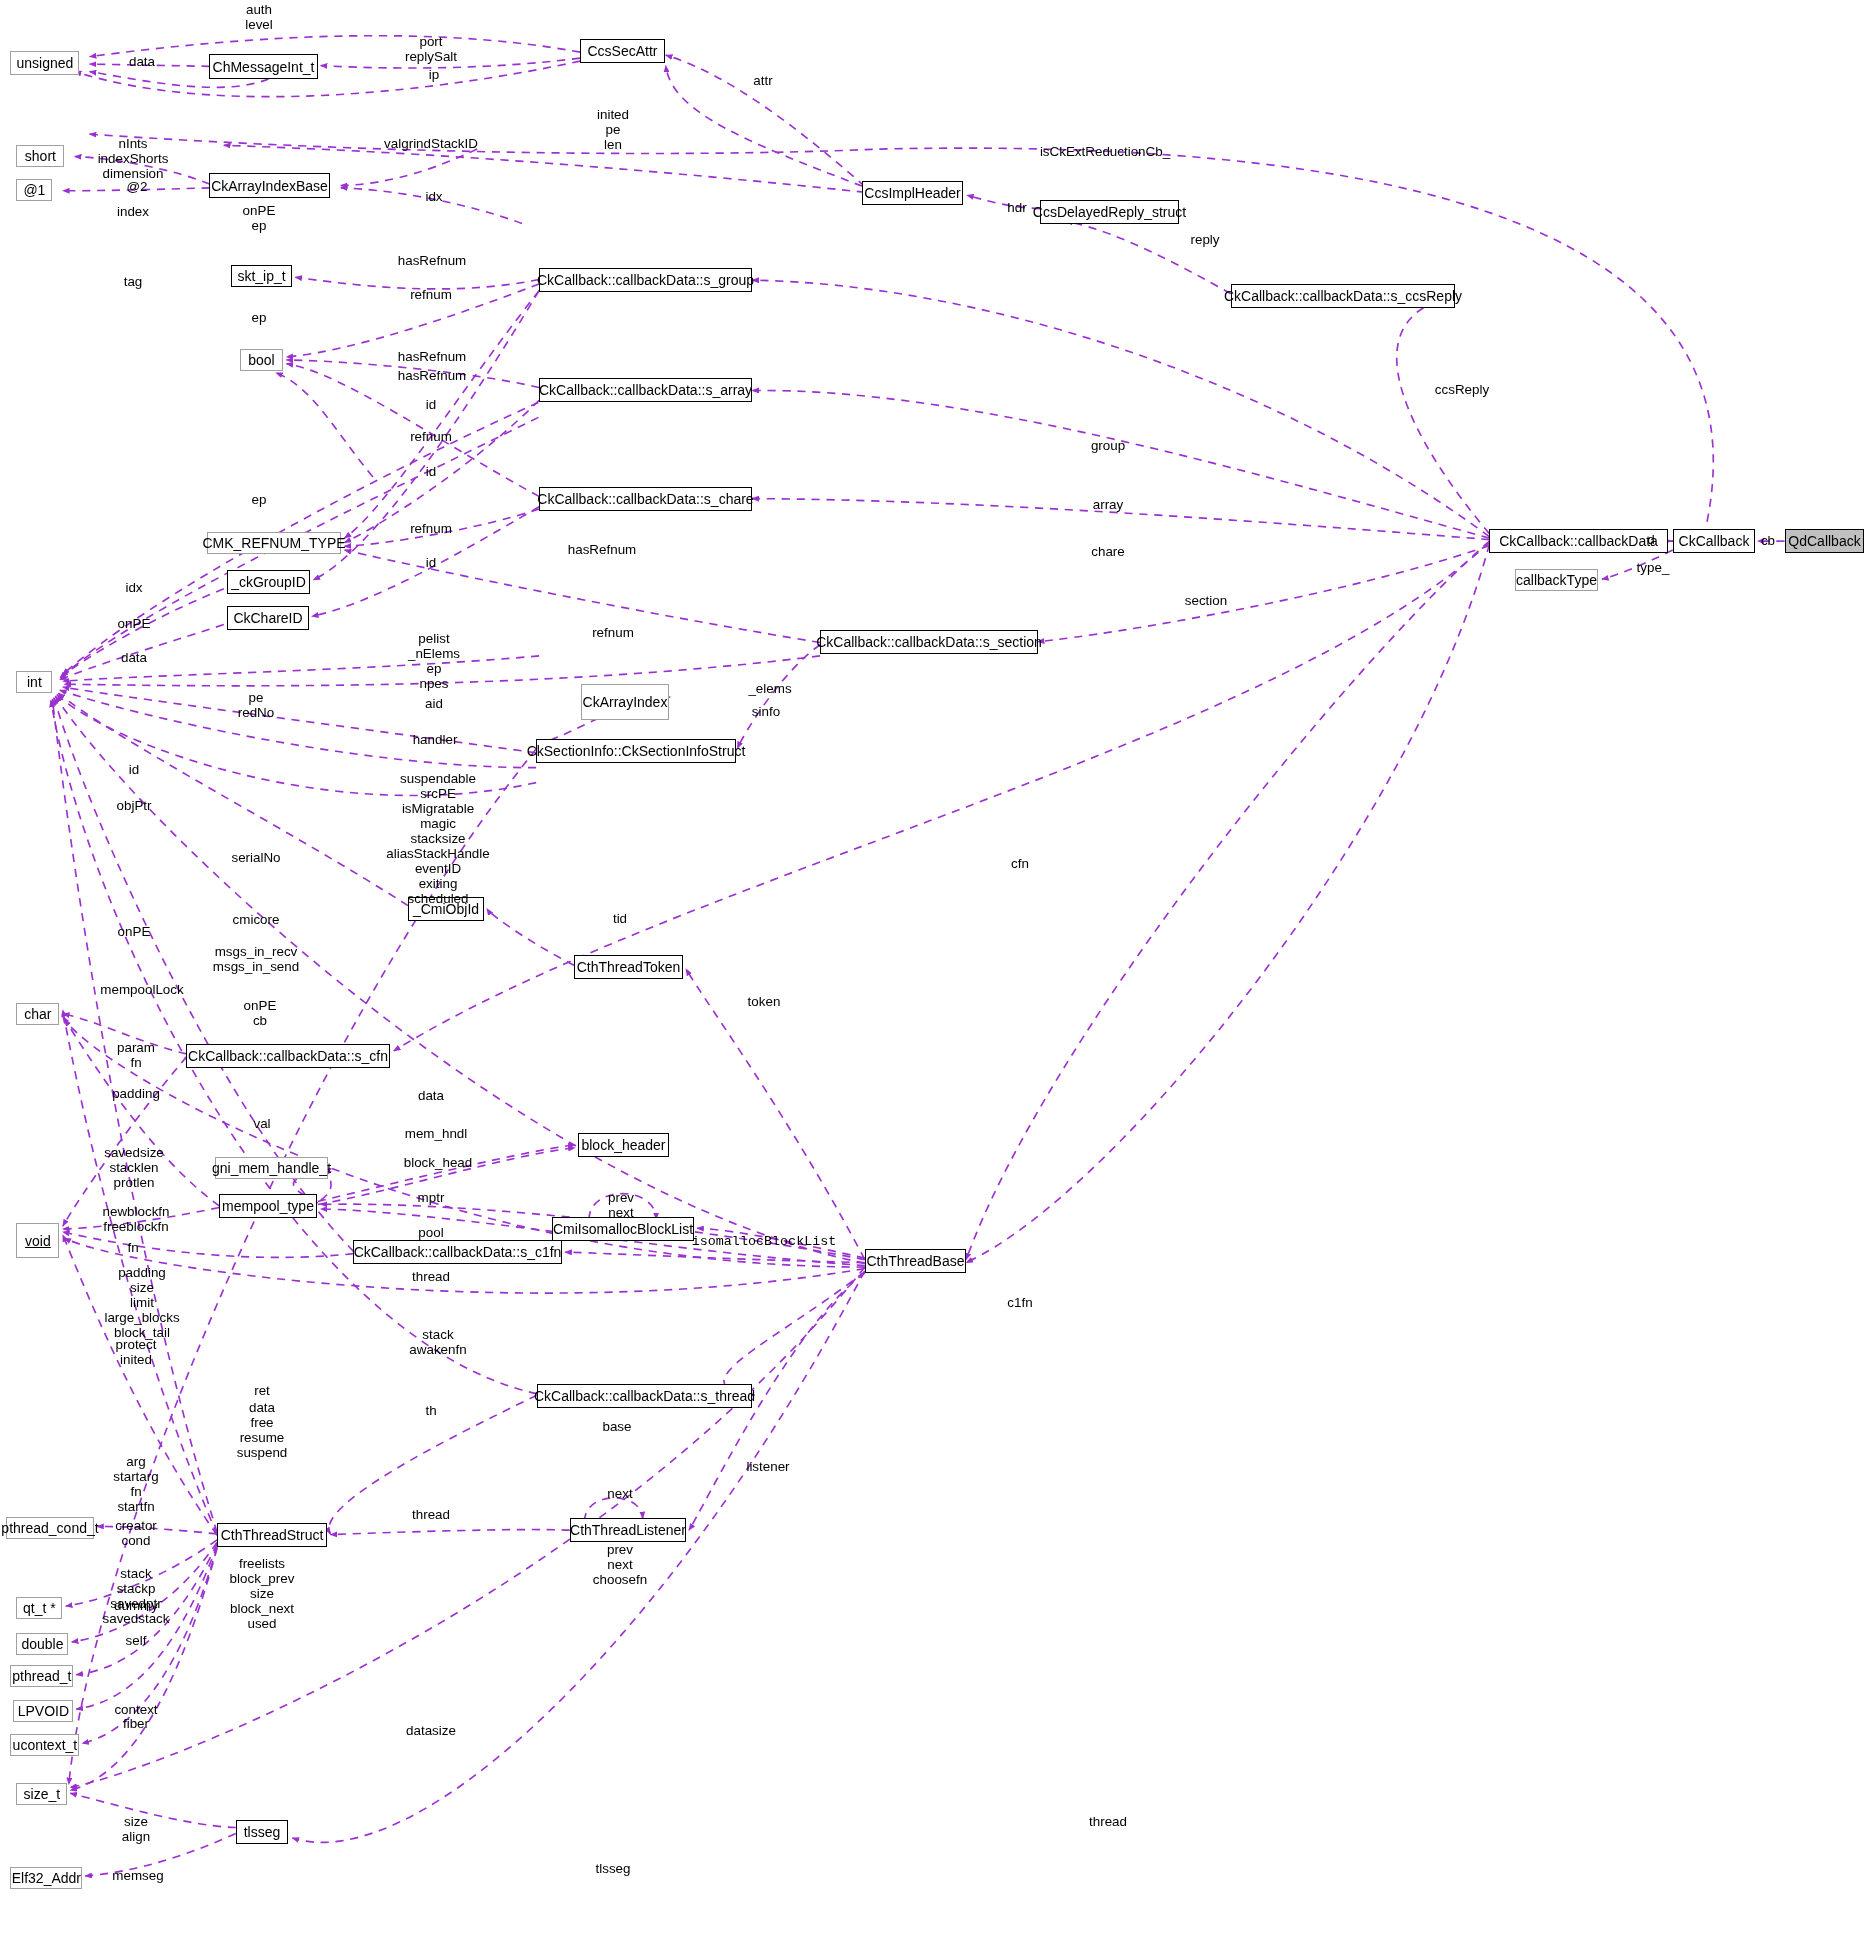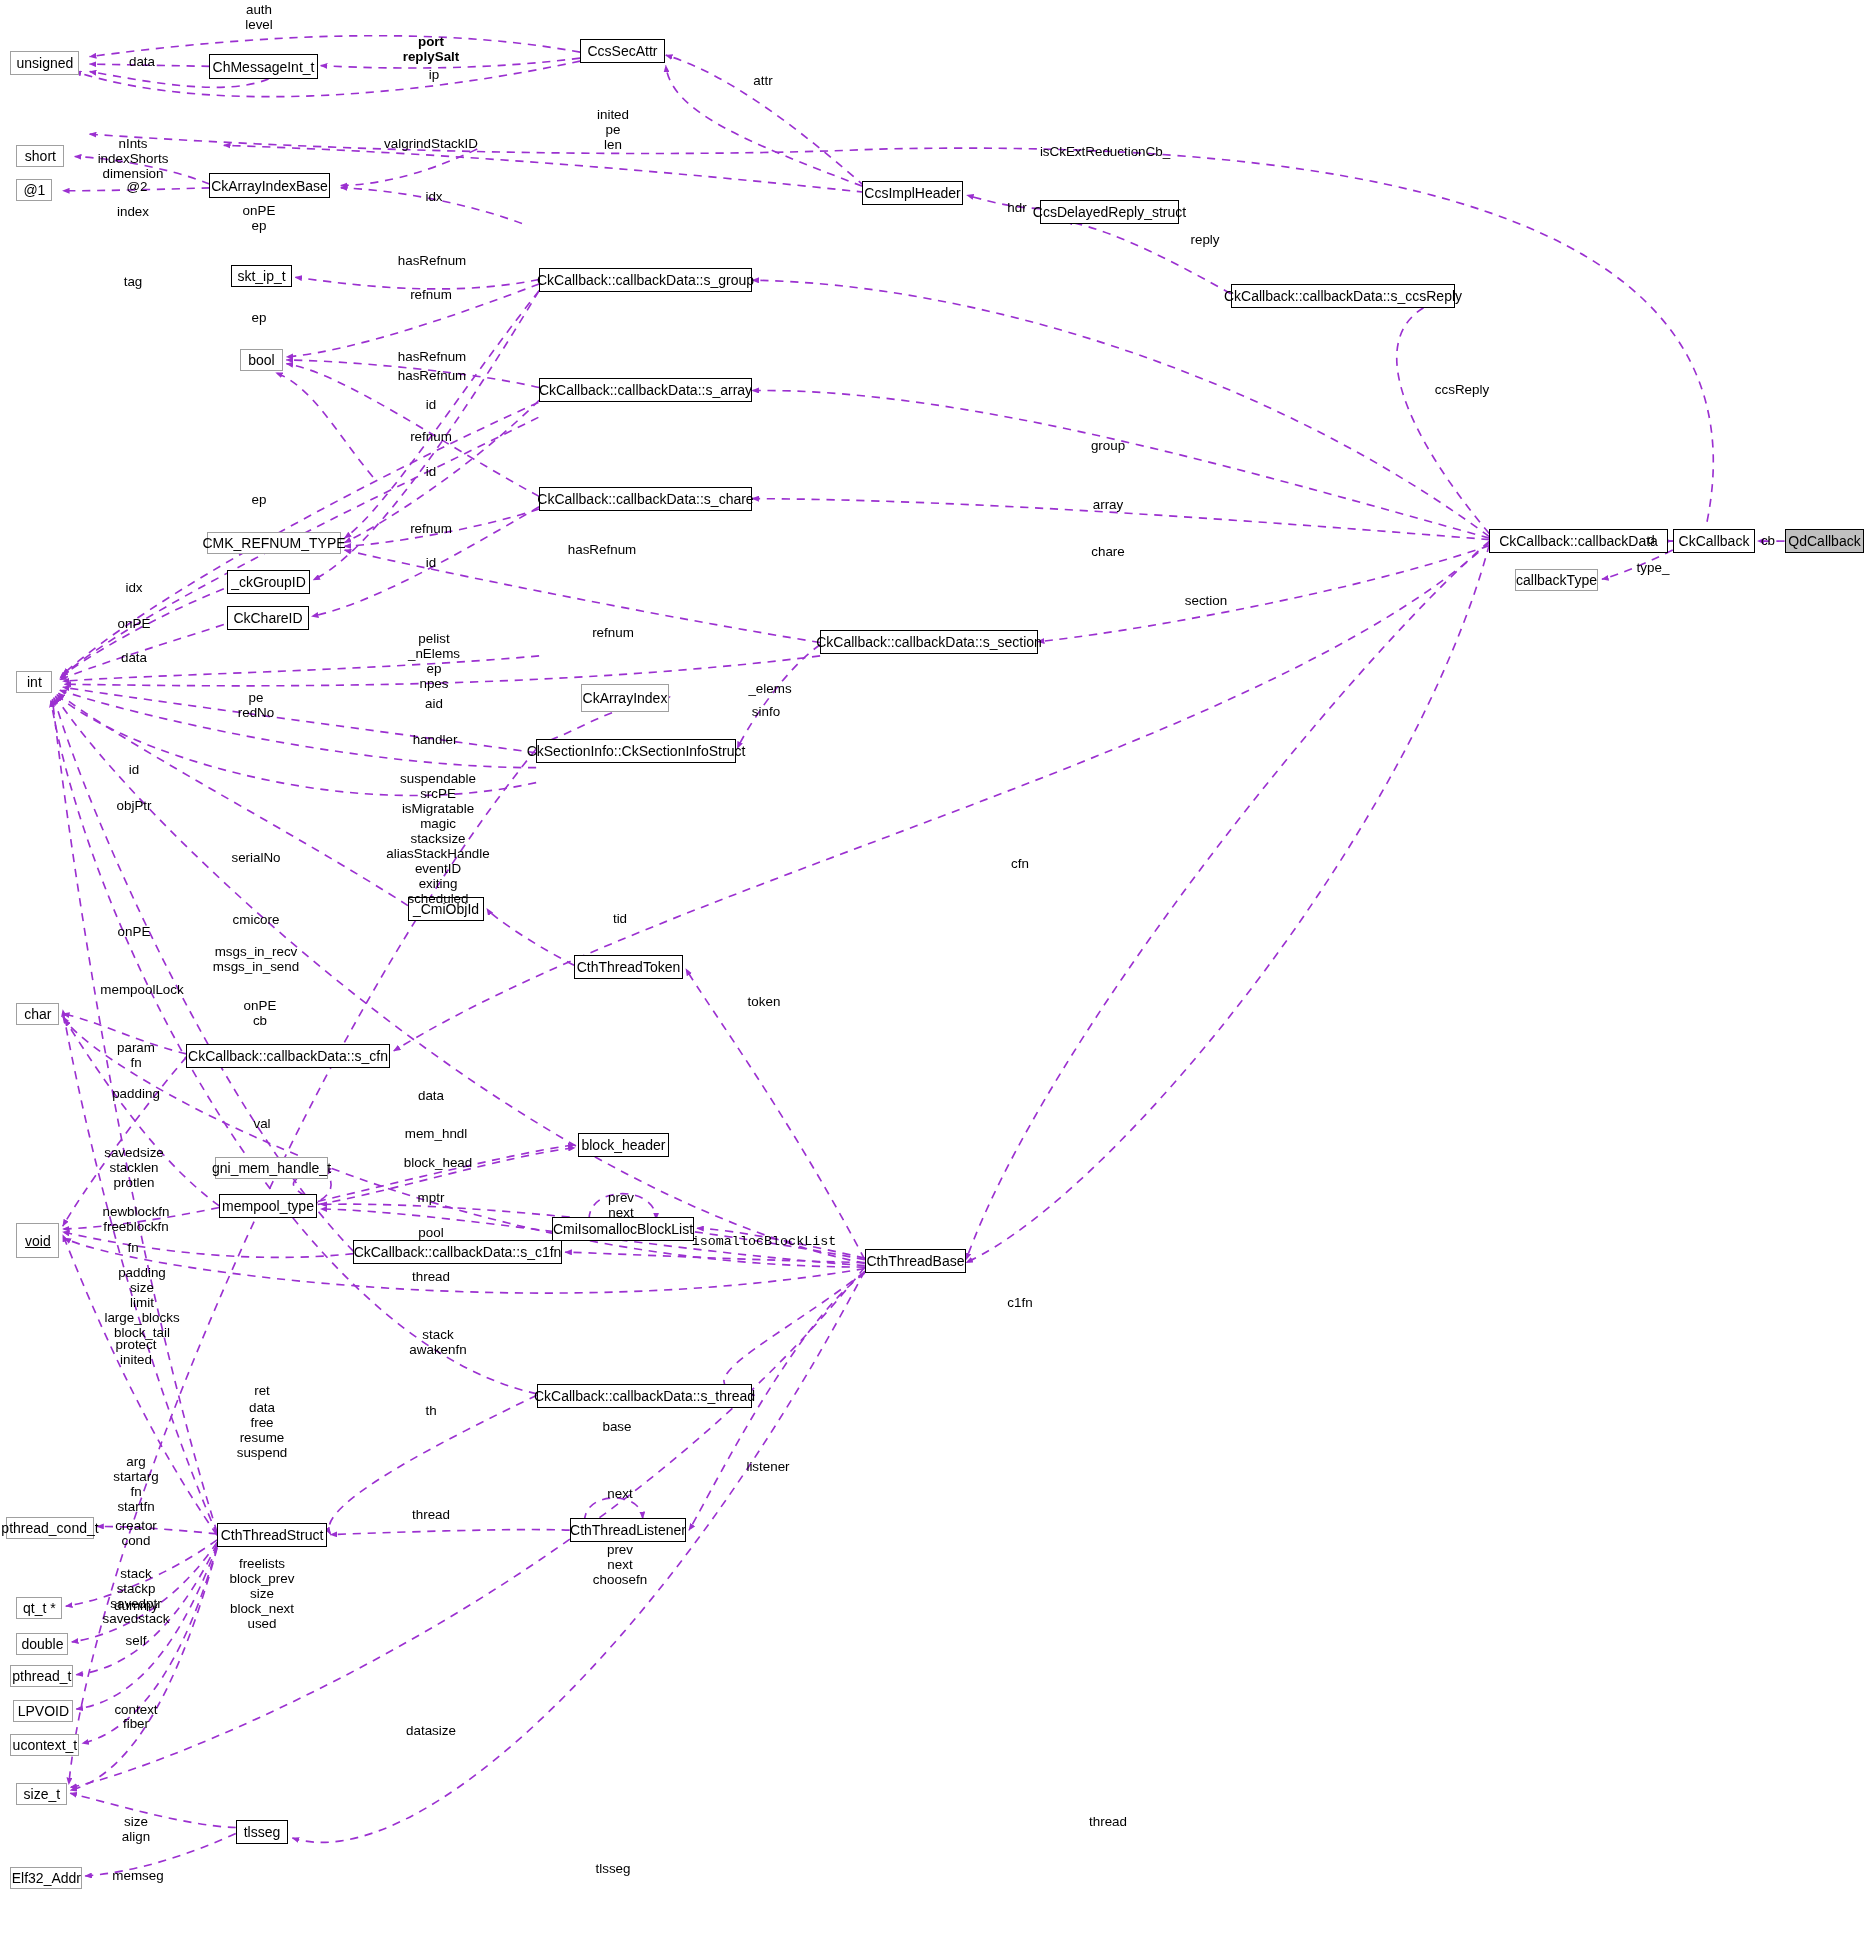--- a/index.html
+++ b/index.html
@@ -254,21 +254,21 @@
       </div>
       <div class="node plain" style="left: 207px; top: 532px; width: 134px; height: 22.4px;">
         <span>CMK_REFNUM_TYPE</span>
       </div>
       <div class="node" style="left: 227px; top: 570px; width: 83px; height: 24px;">
         <span>_ckGroupID</span>
       </div>
       <div class="node" style="left: 227px; top: 606px; width: 82px; height: 24px;">
         <span>CkChareID</span>
       </div>
-      <div class="node plain" style="left: 581px; top: 684px; width: 88px; height: 28px;">
+      <div class="node plain" style="left: 581px; top: 684px; width: 88px; height: 36px;">
         <span>CkArrayIndex</span>
       </div>
       <div class="node" style="left: 536px; top: 739px; width: 200px; height: 24px;">
         <span>CkSectionInfo::CkSectionInfoStruct</span>
       </div>
       <div class="node" style="left: 408px; top: 897px; width: 76px; height: 24px;">
         <span>_CmiObjId</span>
       </div>
       <div class="node" style="left: 574px; top: 955px; width: 109px; height: 24px;">
         <span>CthThreadToken</span>
@@ -340,21 +340,21 @@
         <span>CkCallback</span>
       </div>
       <div class="node highlight" style="left: 1785px; top: 529px; width: 79px; height: 24px;">
         <span>QdCallback</span>
       </div>
     </div>
   <div id="labels">
       <div class="edge-label" style="left: 259px; top: 1.5px;">auth
 level</div>
       <div class="edge-label" style="left: 142px; top: 54px;">data</div>
-      <div class="edge-label" style="left: 431px; top: 34px; font-weight: bold;">port
+      <div class="edge-label" style="left: 431px; top: 34px;">port
 replySalt</div>
       <div class="edge-label" style="left: 434px; top: 67px;">ip</div>
       <div class="edge-label" style="left: 763px; top: 73px;">attr</div>
       <div class="edge-label" style="left: 133px; top: 136px;">nInts
 indexShorts
 dimension</div>
       <div class="edge-label" style="left: 137px; top: 179px;">@2</div>
       <div class="edge-label" style="left: 133px; top: 204px;">index</div>
       <div class="edge-label" style="left: 613px; top: 107px;">inited
 pe

